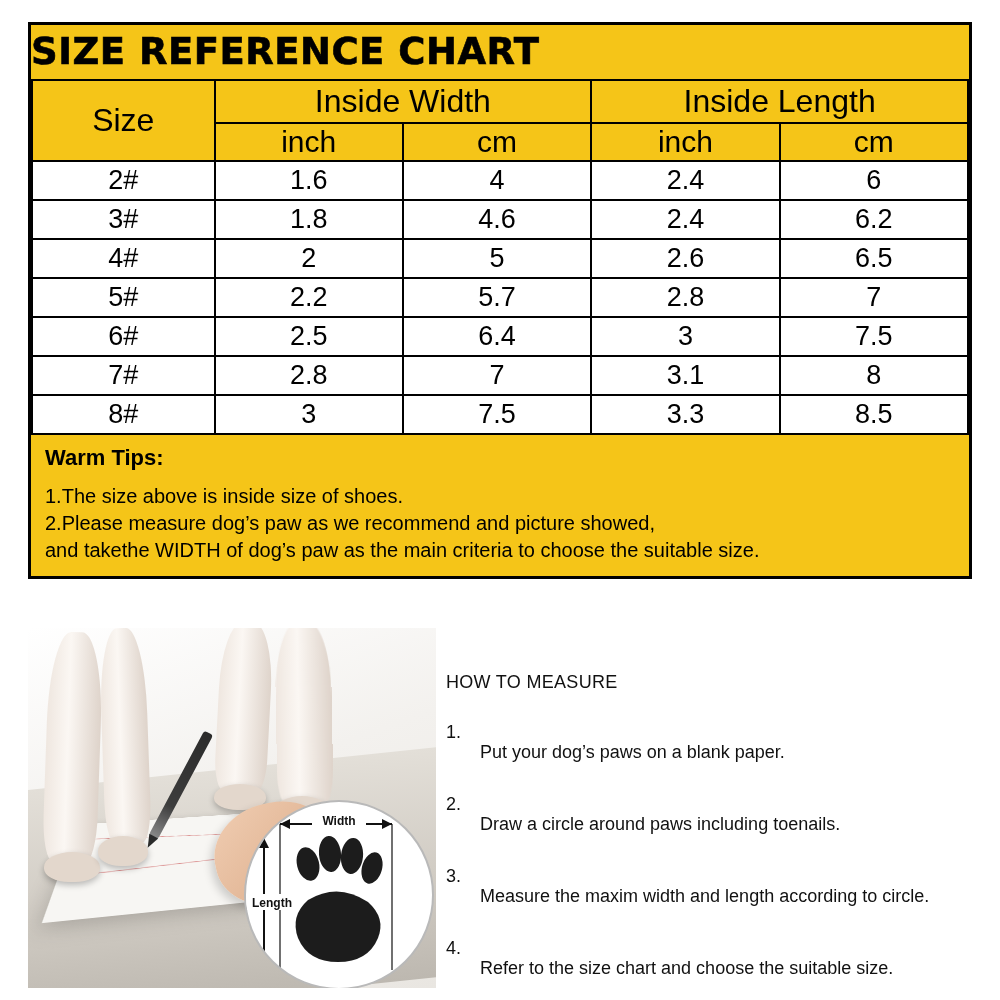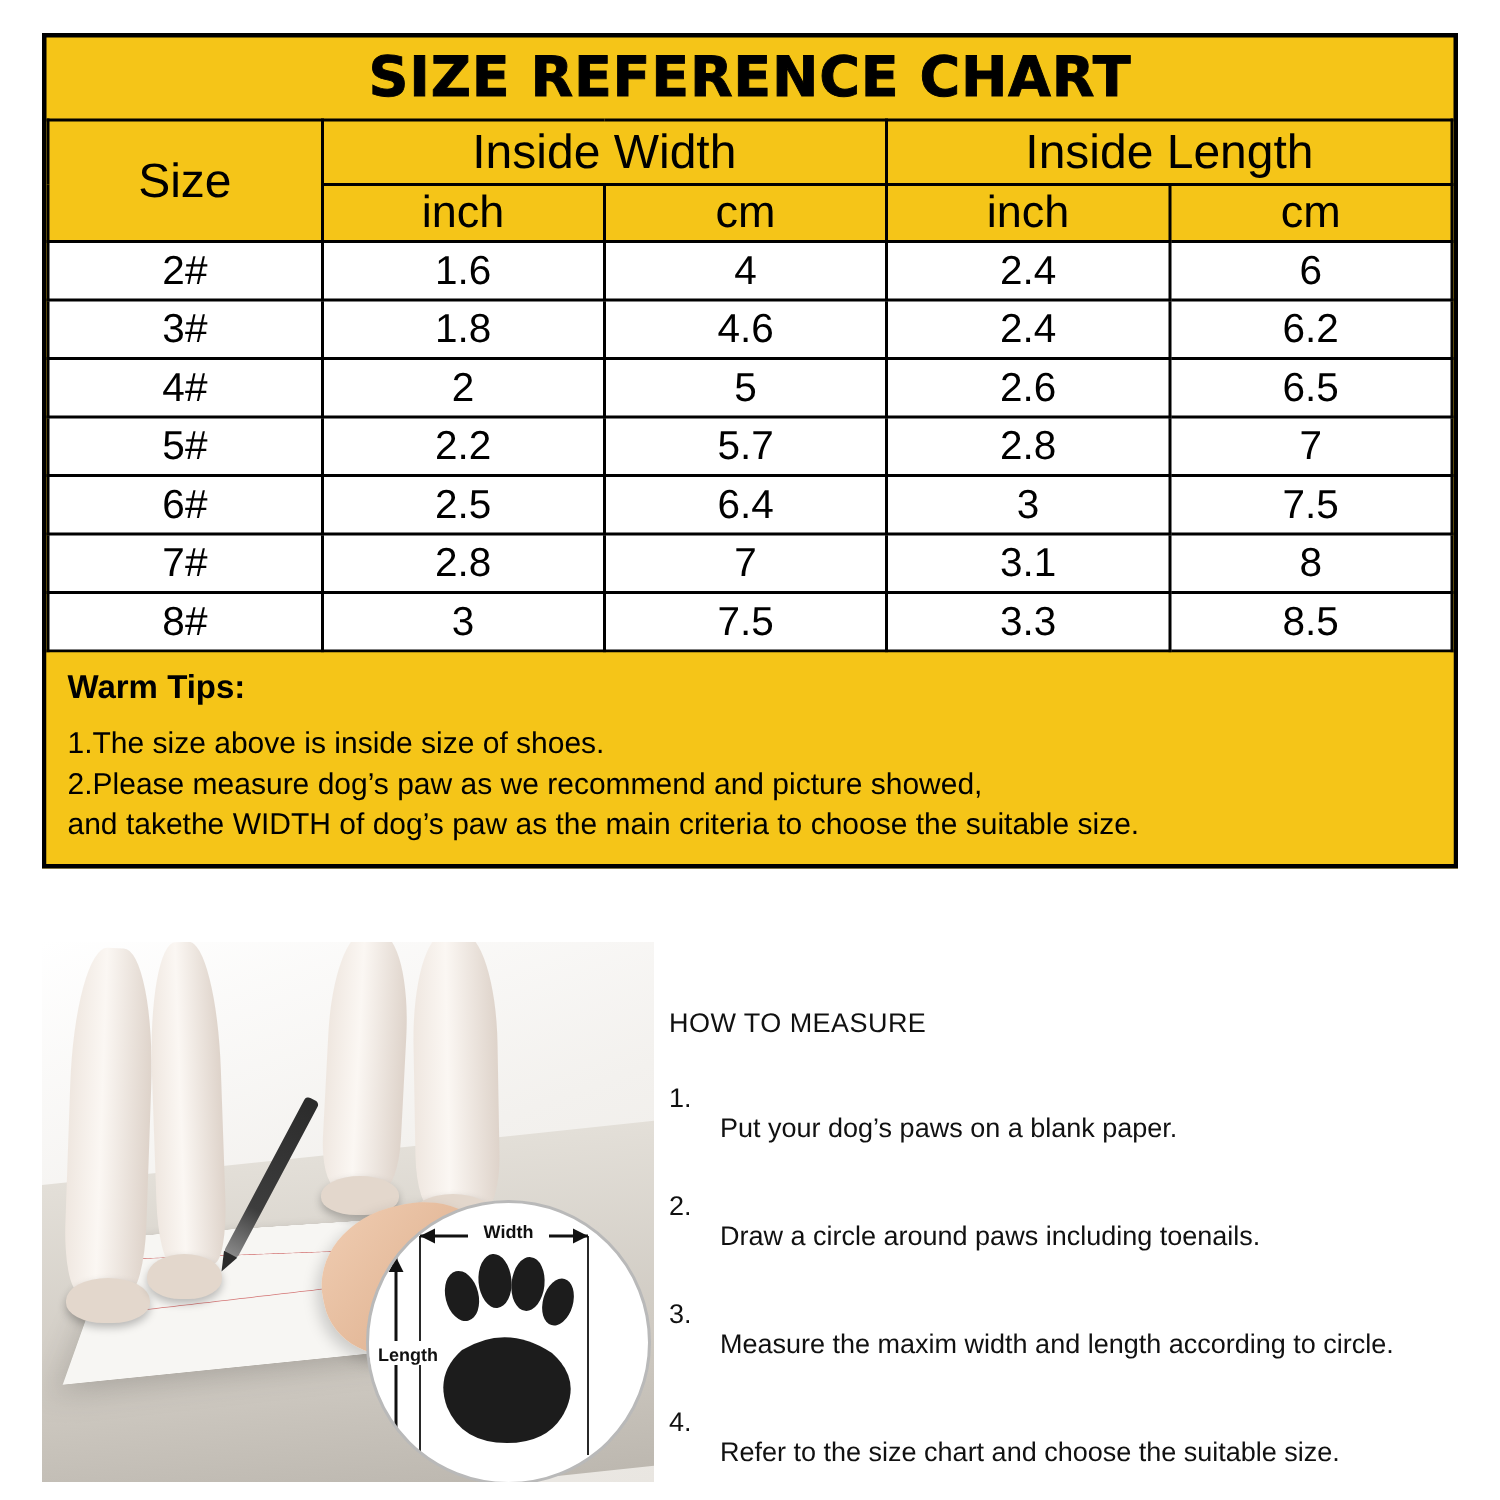--- a/index.html
+++ b/index.html
@@ -24,21 +24,20 @@
   .chart-block {
     position: absolute;
     left: 28px;
     top: 22px;
     width: 944px;
     background: #F5C518;
     border: 3px solid #000;
     box-sizing: border-box;
   }
   .chart-title {
-    text-align: center;
     font-family: "DejaVu Sans", sans-serif;
     font-weight: bold;
     font-size: 37px;
     letter-spacing: 0.5px;
     line-height: 46px;
     padding: 4px 0 4px 0;
     color: #000;
     -webkit-text-stroke: 0.6px #000;
   }
   table.size-table {

